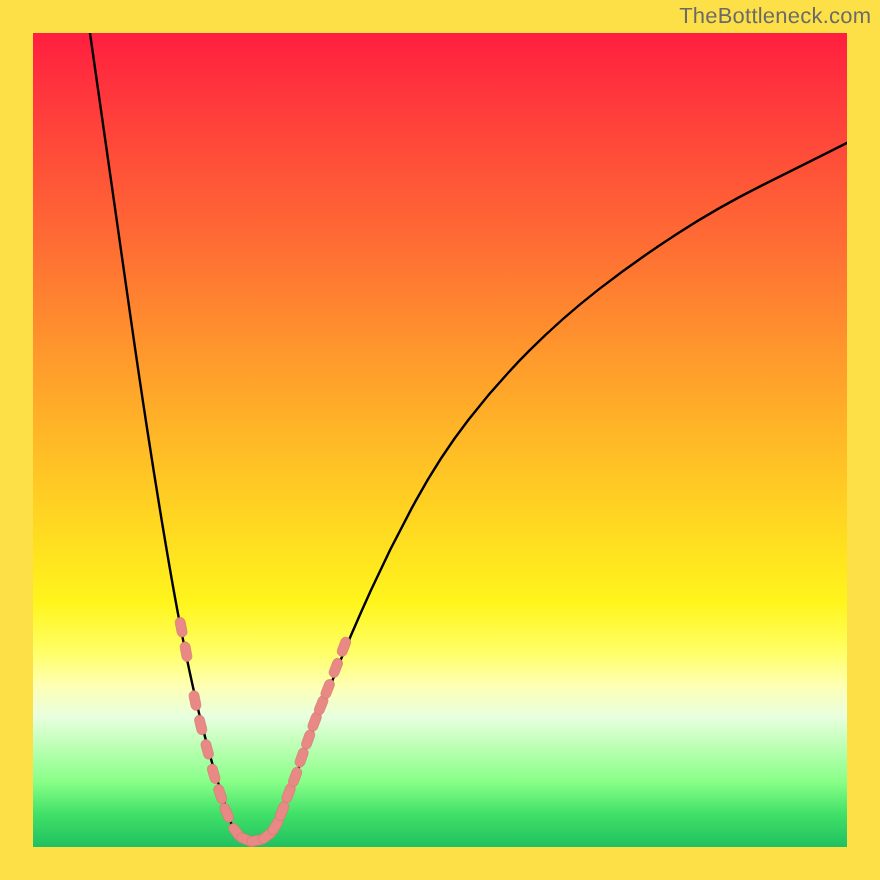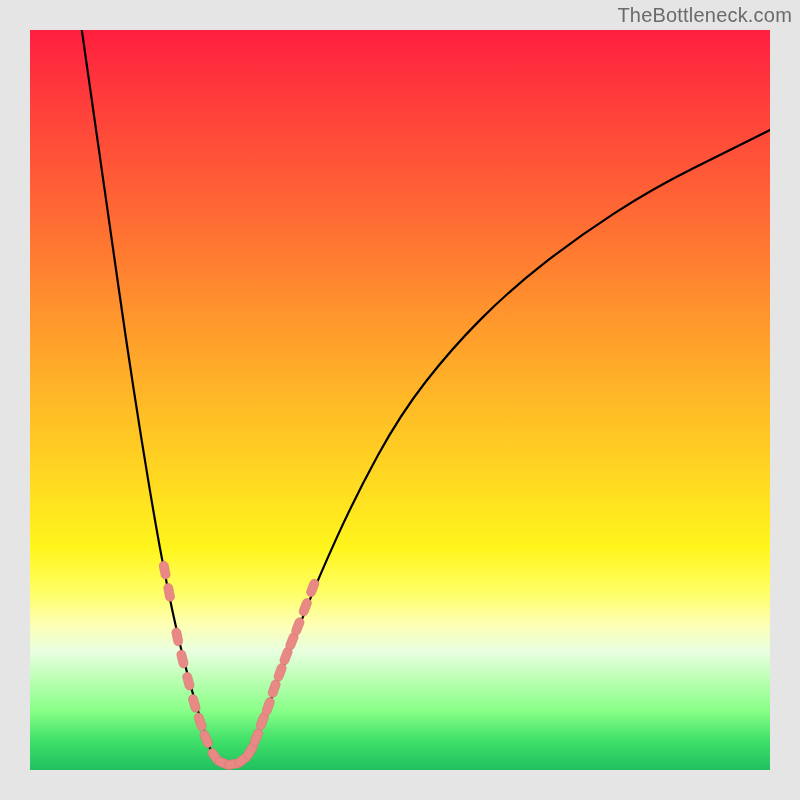--- a/index.html
+++ b/index.html
@@ -6,21 +6,21 @@
     margin: 0;
     padding: 0;
     width: 800px;
     height: 800px;
     overflow: hidden;
     background: #000;
   }
   .outer {
     width: 800px;
     height: 800px;
-    background: #e5e5e5;
+    background: #fde047;
     position: relative;
   }
   .plot {
     position: absolute;
     left: 30px;
     top: 30px;
     width: 740px;
     height: 740px;
     background: linear-gradient(to bottom,
       #ff1f3f 0%,

